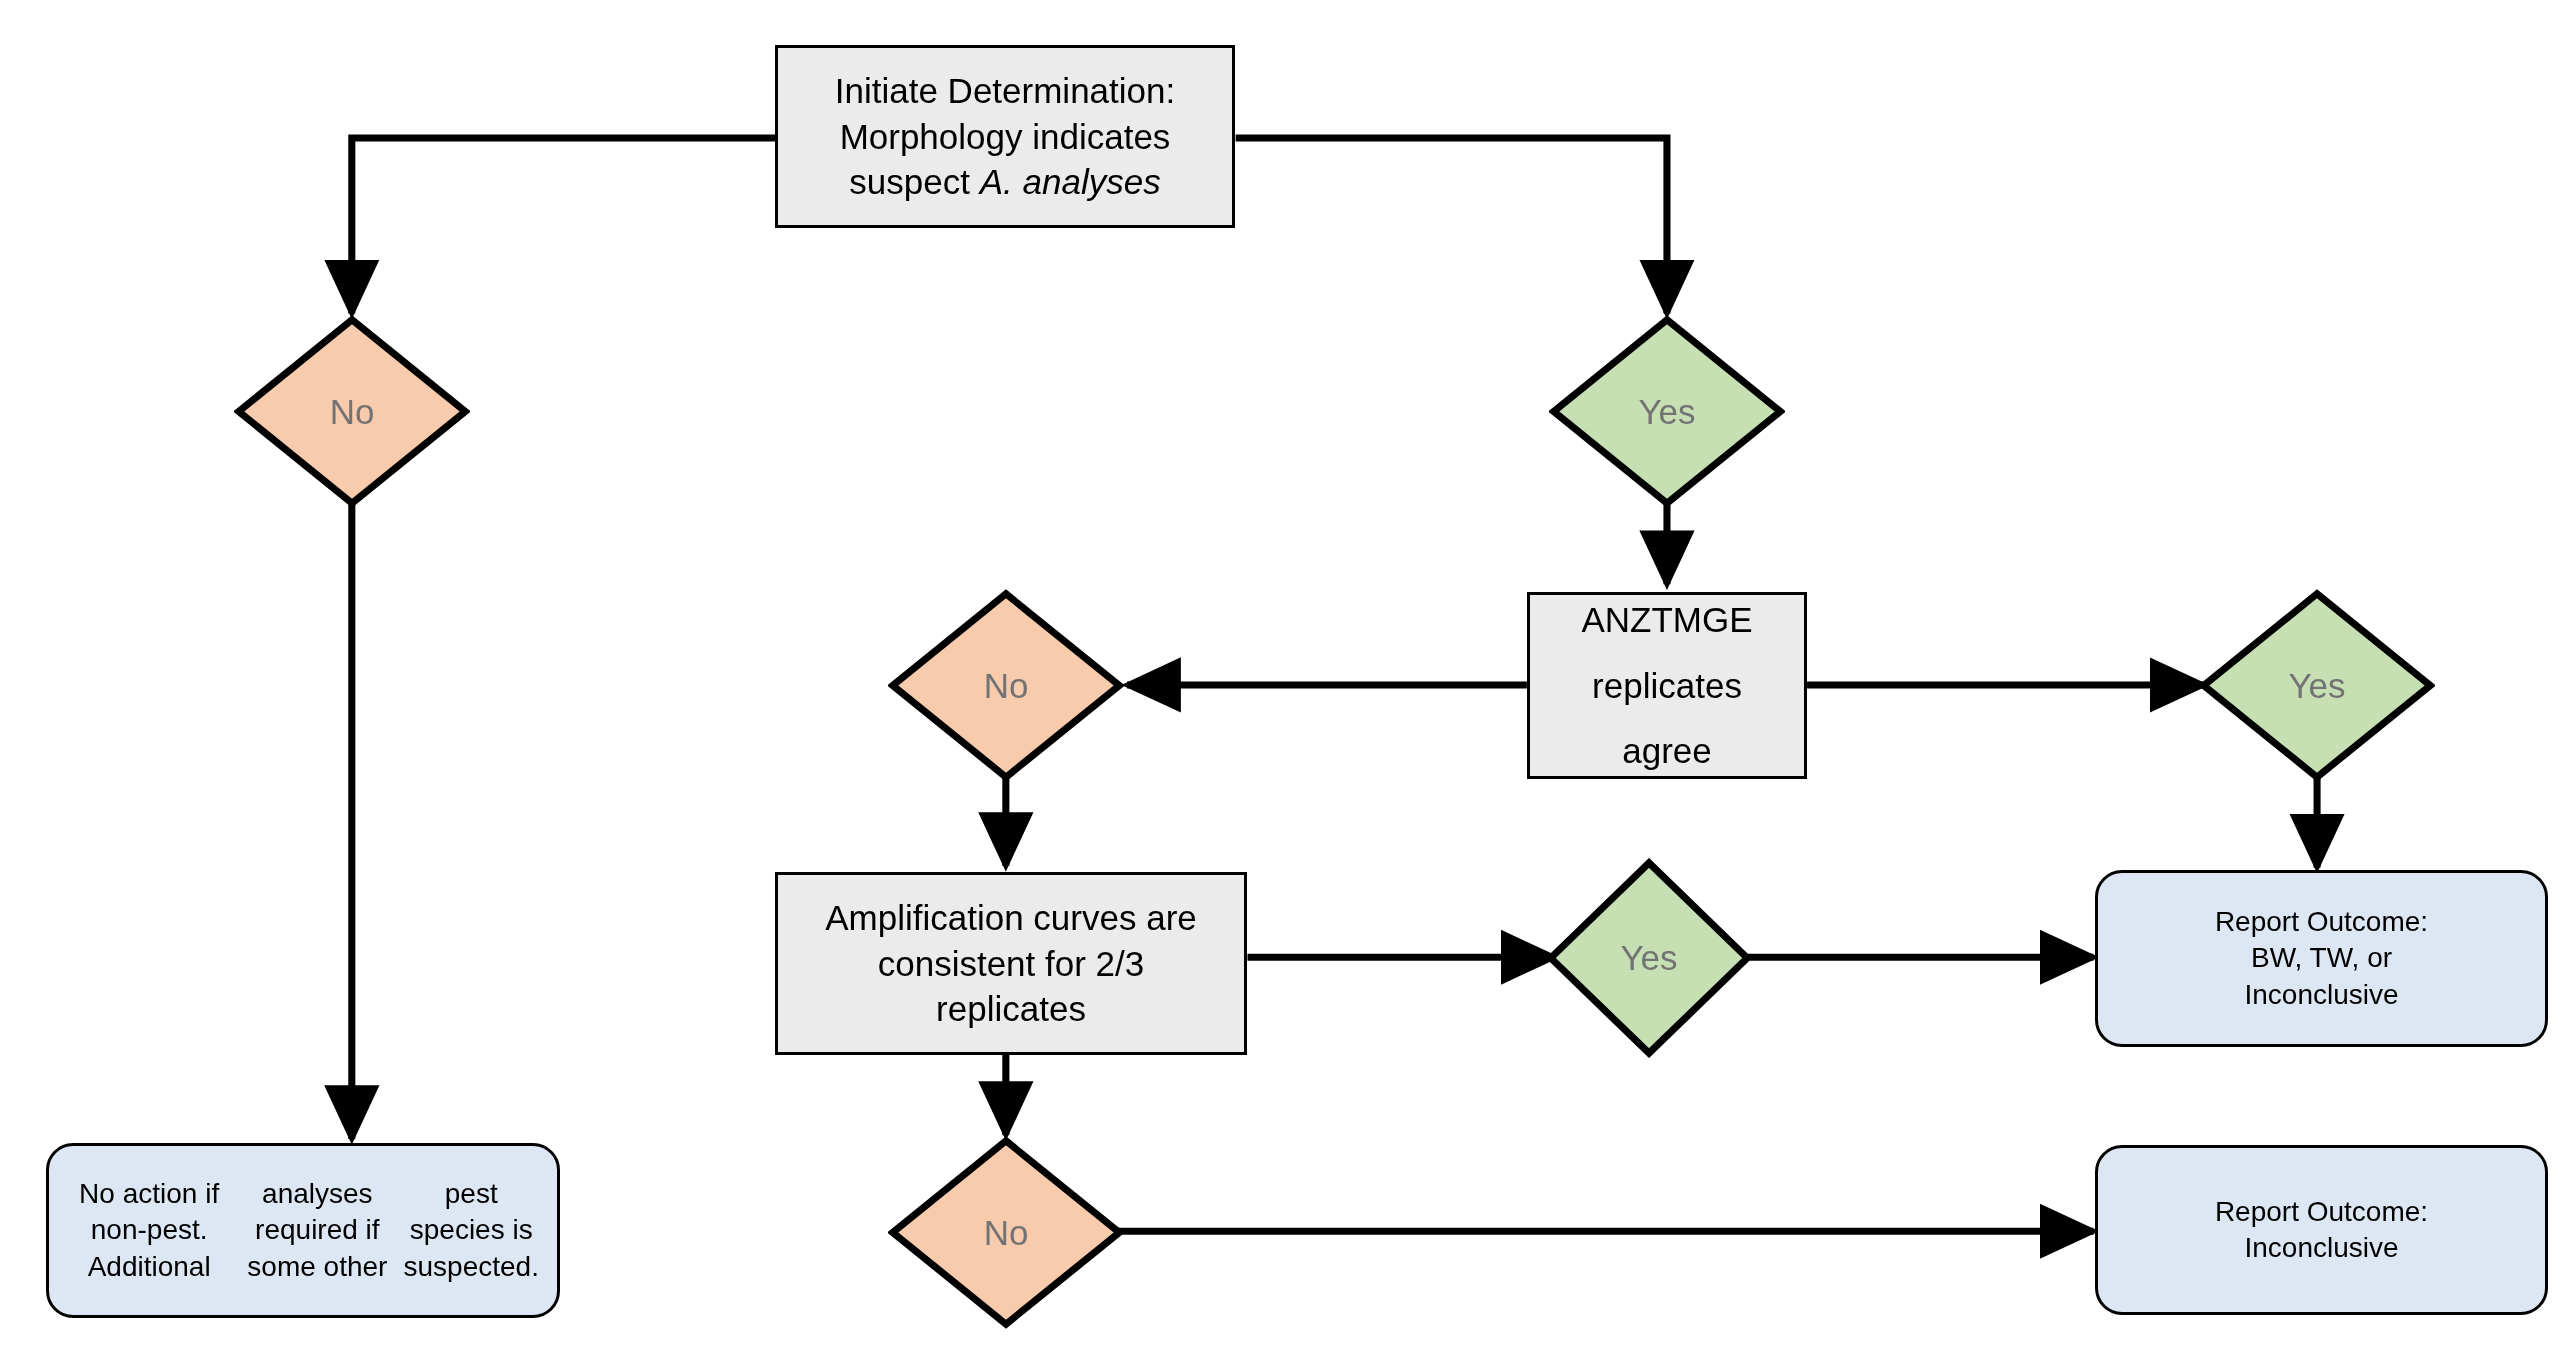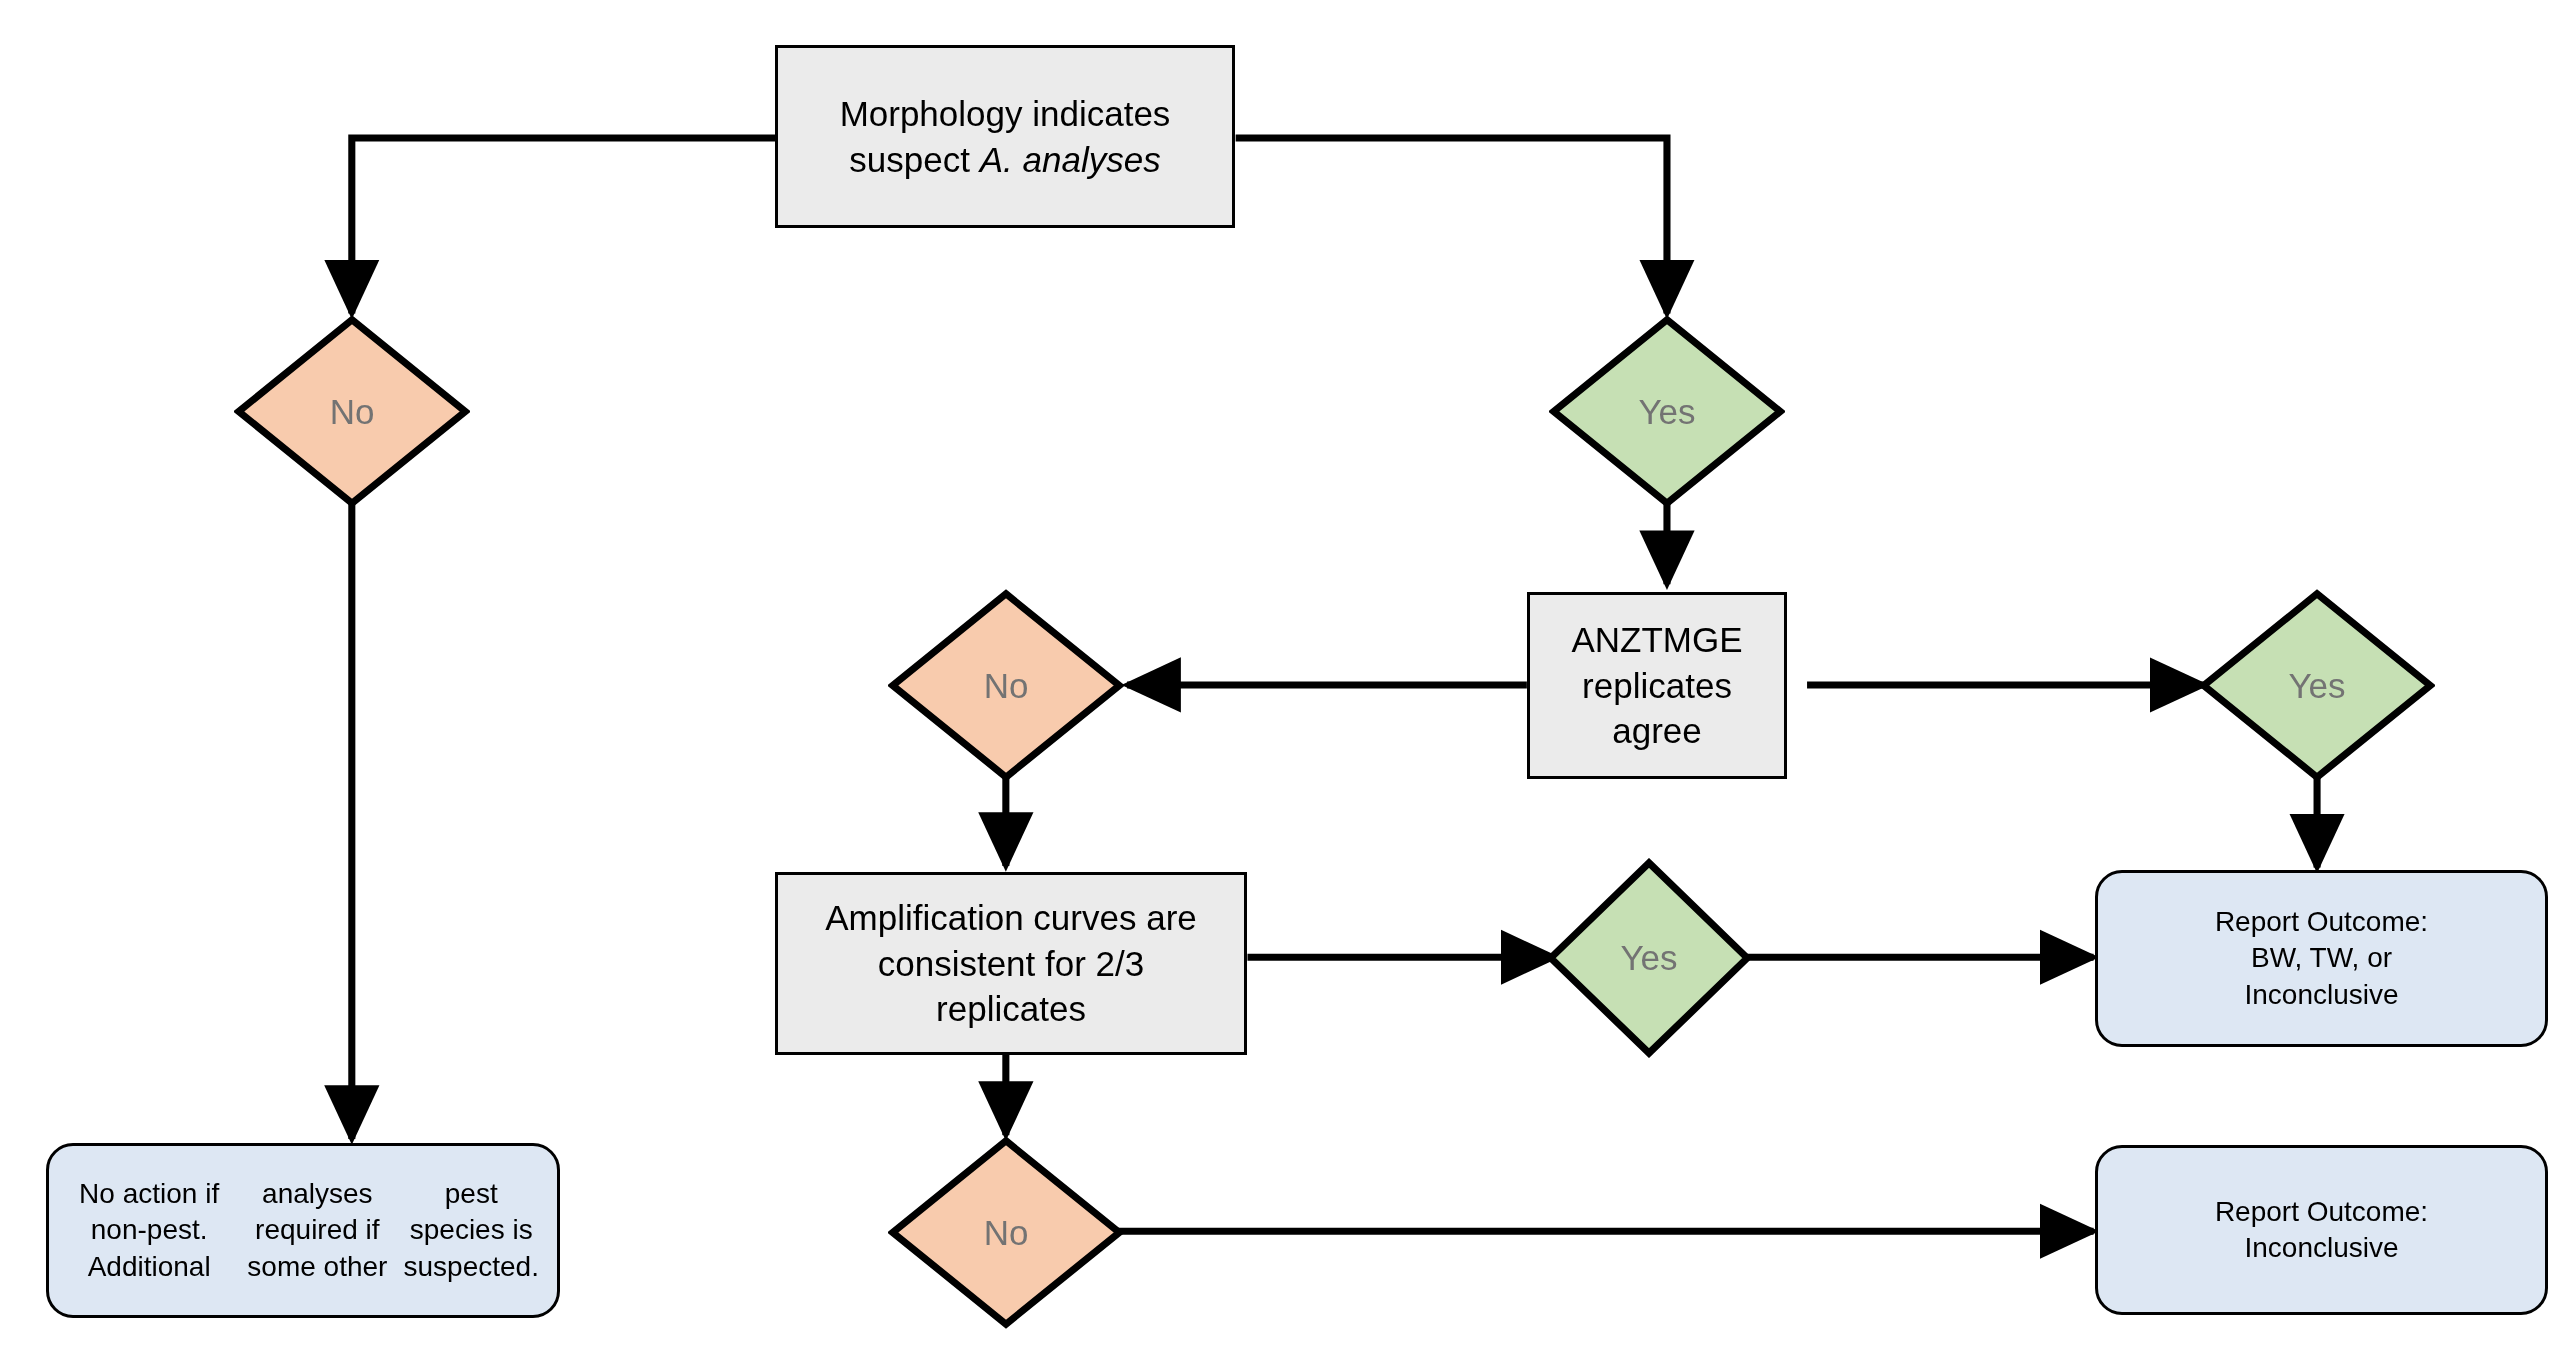--- a/index.html
+++ b/index.html
@@ -99,41 +99,42 @@
 
       <path d="M2214,1216 L2660,1216" marker-end="url(#ah)"></path>
 
       <path d="M1278,1336 L1278,1442" marker-end="url(#ah)"></path>
 
       <path d="M1408,1564 L2660,1564" marker-end="url(#ah)"></path>
     </g>
   </svg>
 
   <div class="node proc" style="left:775px; top:45px; width:460px; height:183px; flex-direction:column;">
+    <div>Initiate Determination:</div>
     <div>Morphology indicates</div>
     <div>
       <span>suspect </span><span class="italic">A. analyses</span>
     </div>
   </div>
 
   <div class="node diamond" style="left:234px; top:315px; width:236px; height:193px;">
     <svg width="236" height="193" viewBox="0 0 300 245">
       <polygon points="150,6 294,122.5 150,239 6,122.5" fill="#f8cbad" stroke="#000000" stroke-width="9"></polygon>
     </svg>
     <span class="dlabel">No</span>
   </div>
 
   <div class="node diamond" style="left:1549px; top:315px; width:236px; height:193px;">
     <svg width="236" height="193" viewBox="0 0 300 245">
       <polygon points="150,6 294,122.5 150,239 6,122.5" fill="#c6e0b4" stroke="#000000" stroke-width="9"></polygon>
     </svg>
     <span class="dlabel">Yes</span>
   </div>
 
-  <div class="node proc" style="left:1527px; top:592px; width:260px; height:187px; flex-direction:column;">
+  <div class="node proc" style="left:1527px; top:592px; width:280px; height:187px; flex-direction:column;gap:20px;">
     <div>ANZTMGE</div>
     <div>replicates</div>
     <div>agree</div>
   </div>
 
   <div class="node diamond" style="left:888px; top:589px; width:236px; height:193px;">
     <svg width="236" height="193" viewBox="0 0 300 245">
       <polygon points="150,6 294,122.5 150,239 6,122.5" fill="#f8cbad" stroke="#000000" stroke-width="9"></polygon>
     </svg>
     <span class="dlabel">No</span>

